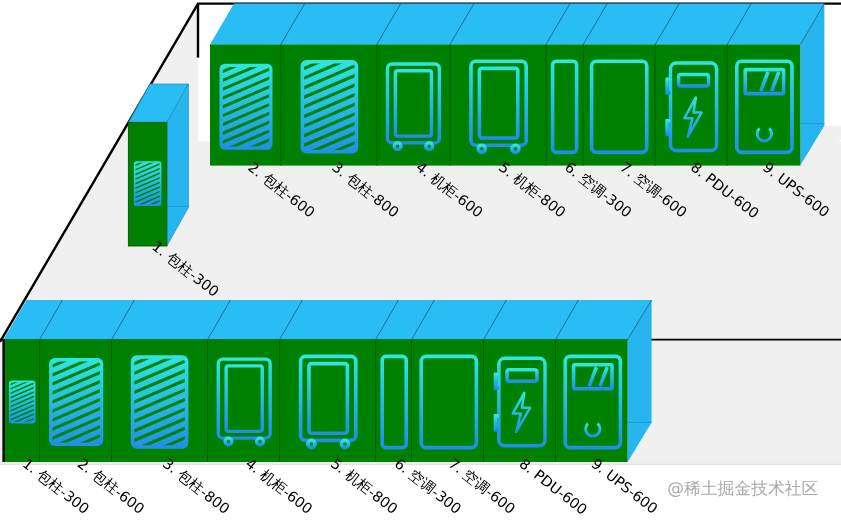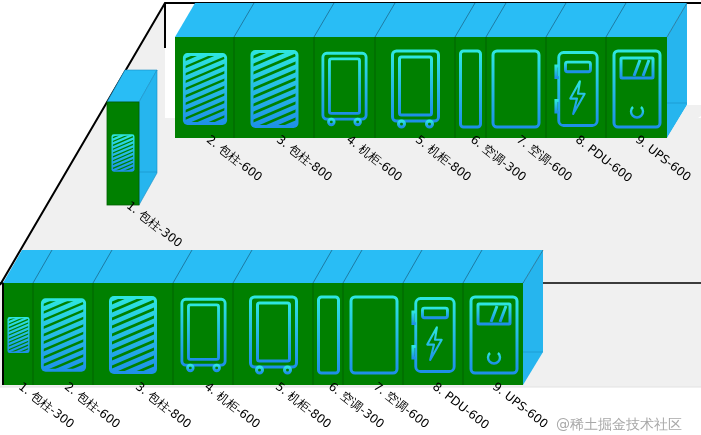--- a/index.html
+++ b/index.html
@@ -1,19 +1,19 @@
 <!DOCTYPE html>
 <html><head>
 <meta charset="utf-8">
 <style>
   html, body { margin:0; padding:0; }
   body { width:701px; height:435px; position:relative; overflow:hidden; background:#ffffff; font-family:"DejaVu Sans", sans-serif; }
   #scene { position:absolute; left:0; top:0; width:701px; height:435px; }
   .lbl { position:absolute; font-size:12px; color:#000; white-space:nowrap; transform-origin:0 0; transform:rotate(38deg); line-height:12px; }
-  .watermark { position:absolute; left:556px; top:416px; font-size:14px; color:#a8a8a8; }
+  .watermark { position:absolute; left:556px; top:399px; font-size:14px; color:#a8a8a8; }
 </style>
 </head>
 <body>
 
 <svg id="scene" width="701" height="435" viewBox="0 0 701 435" xmlns="http://www.w3.org/2000/svg">
   <defs>
     <linearGradient id="ig" x1="0" y1="0" x2="0" y2="1">
       <stop offset="0" stop-color="#2ee6e0"></stop>
       <stop offset="1" stop-color="#1e8fe8"></stop>
     </linearGradient>

